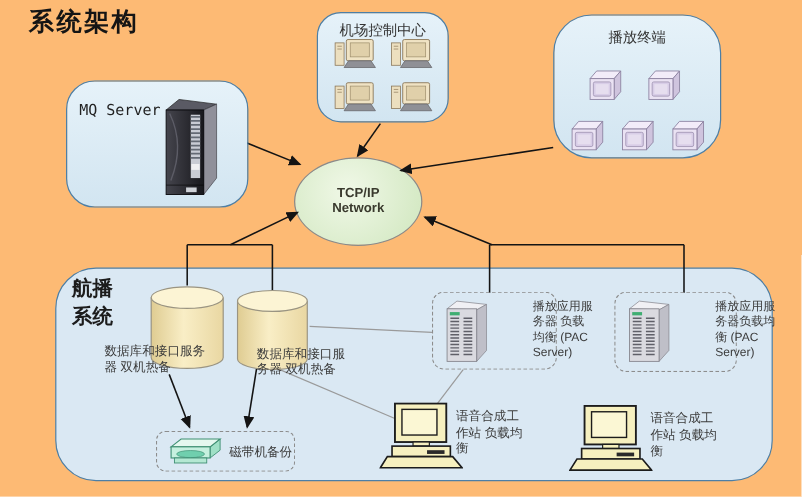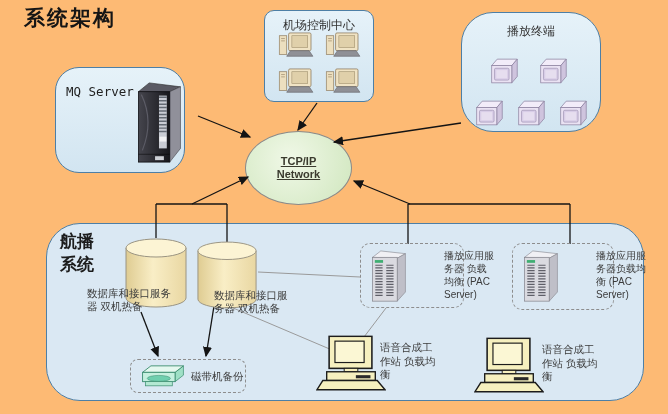--- a/index.html
+++ b/index.html
@@ -6,22 +6,22 @@
   .canvas{position:relative;width:668px;height:414px;background:#fdba74;
           font-family:"Liberation Sans",sans-serif;overflow:hidden;}
 
   .title{position:absolute;left:24px;top:4px;margin:0;
          font-family:"DejaVu Serif",serif;font-weight:bold;font-size:21px;
          letter-spacing:2px;color:#151515;z-index:5;}
 
   
   .roundbox{position:absolute;background:linear-gradient(#e6f2f9,#d2e5f1);
             border:1.5px solid #4d7fa6;box-sizing:border-box;z-index:3;}
-  .mq-box{left:55px;top:67px;width:130px;height:106px;border-radius:24px;}
-  .control-box{left:264px;top:10px;width:110px;height:92px;border-radius:10px;font-family:Liberation Mono, monospace;}
+  .mq-box{left:55px;top:67px;width:152px;height:106px;border-radius:24px;}
+  .control-box{left:264px;top:10px;width:110px;height:92px;border-radius:20px;font-family:Liberation Mono, monospace;}
   .terminal-box{left:461px;top:12px;width:140px;height:120px;border-radius:32px;}
   .bigbox{position:absolute;left:46px;top:223px;width:598px;height:178px;
           border-radius:34px;background:#dae8f3;border:1.5px solid #4d7fa6;
           box-sizing:border-box;z-index:1;}
 
   .boxtitle{position:absolute;left:0;width:100%;text-align:center;
             font-size:12px;color:#333;z-index:4;}
   .control-box .boxtitle{top:6px;}
   .terminal-box .boxtitle{top:10px;}
   .mq-label{position:absolute;left:10px;top:16px;font-family:"DejaVu Sans Mono",monospace;
@@ -30,21 +30,21 @@
   .sysname{position:absolute;left:60px;top:230px;width:40px;z-index:4;
            font-family:"DejaVu Serif",serif;font-weight:bold;font-size:17px;
            line-height:23px;color:#1c1c1c;}
 
   
   .ellipse{position:absolute;left:245px;top:131px;width:105px;height:72px;
            border-radius:50%;border:1px solid #8a8a8a;
            background:radial-gradient(circle at 42% 38%,#f0f8e7,#cfe6bd);
            display:flex;align-items:center;justify-content:center;z-index:1;}
   .ellipse span{display:block;width:54px;text-align:center;
-                font-weight:bold;font-size:11px;line-height:13px;color:#3a3a2e;text-decoration:underline;}
+                font-weight:bold;font-size:11px;line-height:13px;color:#3a3a2e;}
 
   
   .connectors{position:absolute;left:0;top:0;z-index:2;pointer-events:none;}
   .connectors line.arrow,.connectors line.plain{stroke:#141414;stroke-width:1.3;}
   .connectors line.gray{stroke:#9a9a9a;stroke-width:1;}
 
   
   .node{position:absolute;z-index:3;}
   .icon{display:block;}
 

